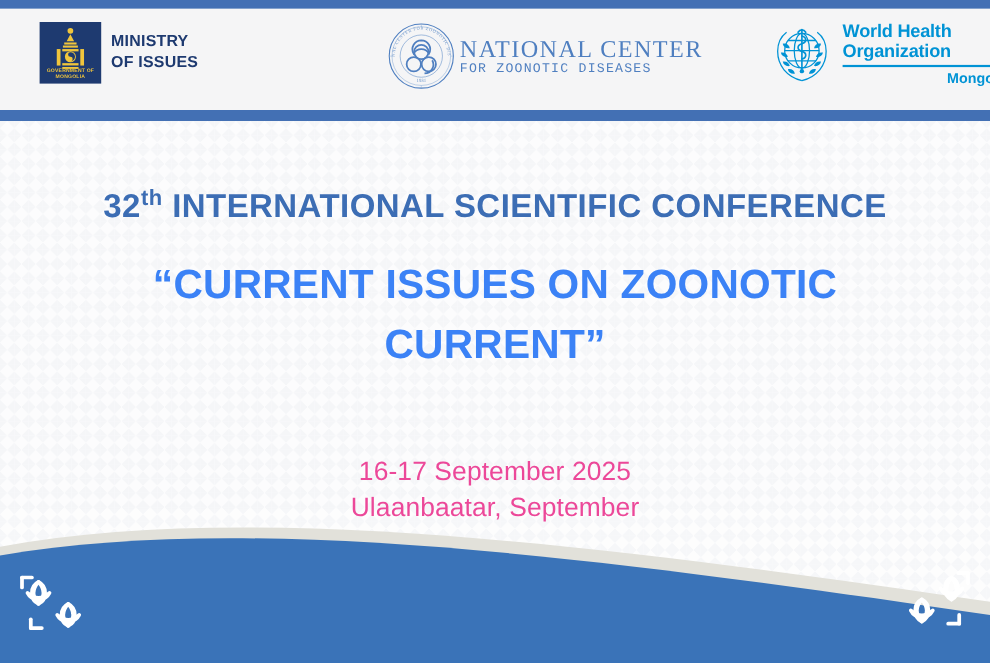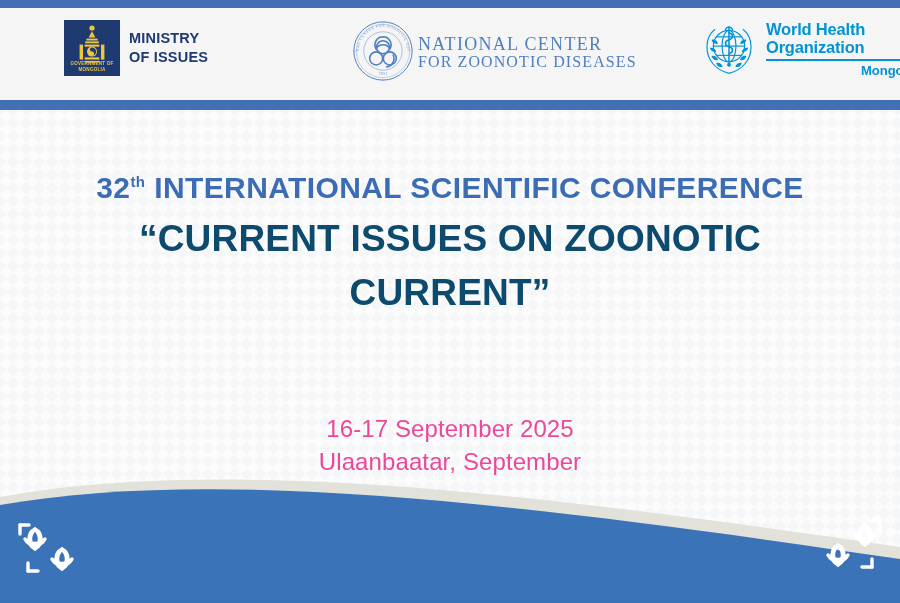--- a/index.html
+++ b/index.html
@@ -60,21 +60,21 @@
     background: #4370b4;
   }
 
   .logo {
     position: absolute;
     display: flex;
     align-items: center;
   }
 
   
-  .logo-moh { left: 36px; top: 20px; margin-left: 28px; }
+  .logo-moh { left: 36px; top: 20px; }
   .moh-crest {
     width: 56px; height: 56px;
     background: #1e3a70;
     position: relative;
     flex: none;
   }
   .moh-soyombo {
     position: absolute;
     left: 50%; top: 4px;
     transform: translateX(-50%);
@@ -102,30 +102,31 @@
 
   
   .logo-ncz { left: 352px; top: 20px; }
   .ncz-seal { width: 62px; height: 62px; flex: none; }
   .ncz-name {
     margin-left: 4px;
     color: #4f7fc0;
     font-family: "Liberation Serif", serif;
   }
   .ncz-line1 {
-    font-size: 18px;
+    font-size: 22px;
     letter-spacing: 1.3px;
     line-height: 21px;
     white-space: nowrap;
   }
   .ncz-line2 {
-    font-size: 16px;
+    font-size: 12px;
     letter-spacing: 1.1px;
     line-height: 14px;
     white-space: nowrap;
+    font-family: Liberation Mono, monospace;
   }
 
   
   .logo-who { left: 700px; top: 20px; }
   .who-emblem { width: 58px; height: 58px; flex: none; }
   .who-text { margin-left: 8px; }
   .who-title {
     color: #0093d5;
     font-size: 16.5px;
     font-weight: bold;
@@ -156,31 +157,31 @@
   }
   .conf-line {
     color: #3c6db4;
     font-size: 30px;
     font-weight: bold;
     letter-spacing: .4px;
     line-height: 40px;
     white-space: nowrap;
   }
   .conf-line sup {
-    font-size: 15px;
+    font-size: 20px;
     vertical-align: super;
     line-height: 0;
   }
   .theme {
-    color: #0c4a6e;
+    color: #3b82f6;
     font-size: 37px;
     font-weight: bold;
     line-height: 54px;
     letter-spacing: .2px;
-    margin-top: 4px;
+    margin-top: 24px;
     padding: 0 60px;
   }
 
   
   .meta {
     position: absolute;
     left: 0; top: 412px;
     width: 900px;
     text-align: center;
     color: #ec4899;

